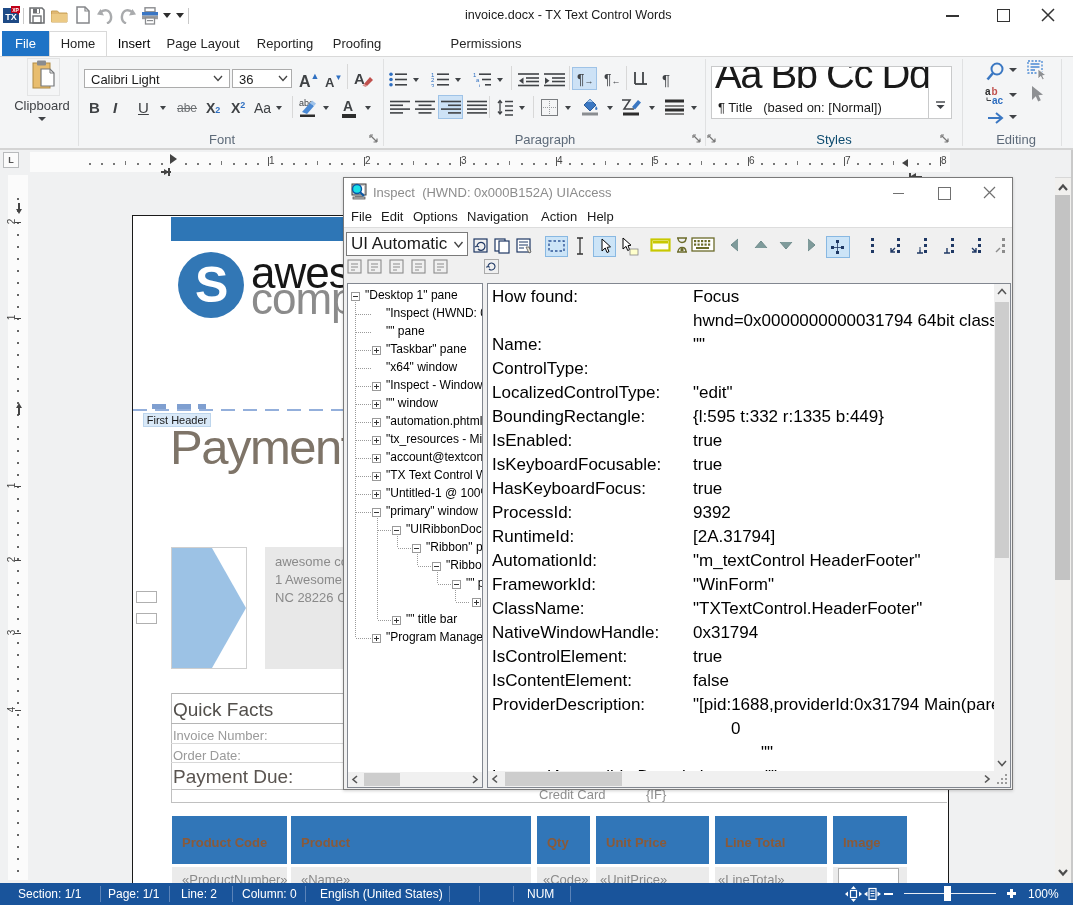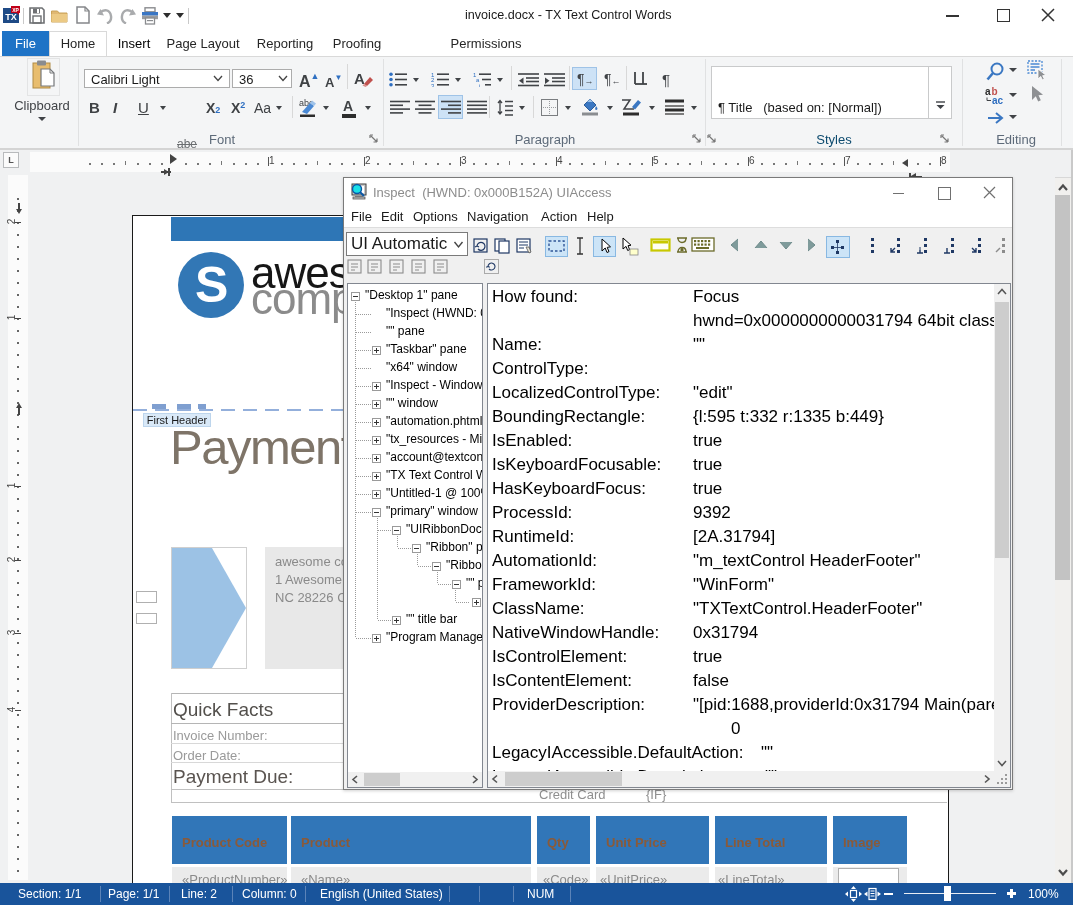--- a/index.html
+++ b/index.html
@@ -130,21 +130,21 @@
     <svg width="12" height="11">
       <path d="M2 8 L8 1 L11 4 L5 10 Z" fill="#c0504d"></path>
       <path d="M2 8 L5 10 L3.5 11 L0.5 9.5 Z" fill="#d88c8a"></path>
     </svg>
   </div>
 
 <div class="ab" style="left:89px;top:99px;font-size:15px;font-weight:bold;color:#3f4245;">B</div>
 <div class="ab" style="left:113px;top:99px;font-size:15px;font-style:italic;font-weight:bold;color:#3f4245;">I</div>
 <div class="ab" style="left:138px;top:99px;font-size:15px;color:#3f4245;text-decoration:underline;">U</div>
 <div class="ab" style="left:160px;top:106px;width:0;height:0;border-left:3.5px solid transparent;border-right:3.5px solid transparent;border-top:4px solid #404347;"></div>
-<div class="ab" style="left:177px;top:101px;font-size:12px;color:#6a6d70;text-decoration:line-through;margin-top:36px;">abe</div>
+<div class="ab" style="left:177px;top:101px;font-size:12px;color:#6a6d70;text-decoration:line-through;">abe</div>
 <div class="ab" style="left:206px;top:100px;font-size:14px;color:#3f4245;font-weight:bold;">X<span style="font-size:9px;color:#2f6fc1;">2</span></div>
 <div class="ab" style="left:231px;top:100px;font-size:14px;color:#3f4245;font-weight:bold;">X<span style="font-size:9px;color:#2f6fc1;vertical-align:5px;">2</span></div>
 <div class="ab" style="left:254px;top:100px;font-size:14px;color:#3f4245;">Aa</div>
 <div class="ab" style="left:276px;top:106px;width:0;height:0;border-left:3.5px solid transparent;border-right:3.5px solid transparent;border-top:4px solid #404347;"></div>
 <div class="ab" style="left:292px;top:96px;width:1px;height:22px;background:#d8d8d8;"></div>
 
 <div class="ab" style="left:299px;top:97px;">
   <svg width="20" height="20" viewBox="0 0 20 20">
     <text x="0" y="9" font-size="9" fill="#3f4245" font-family="Liberation Sans">abc</text>
     <path d="M3 15 L11 6 L15 9 L8 17 Z" fill="#4a89d4"></path>
@@ -338,20 +338,21 @@
 </div>
 <div class="ab" style="left:691px;top:106px;width:0;height:0;border-left:3.5px solid transparent;border-right:3.5px solid transparent;border-top:4px solid #404347;"></div>
 <div class="ab" style="left:483px;top:132px;width:124px;text-align:center;font-size:13px;color:#5d6a79;">Paragraph</div>
 <div class="ab" style="left:692px;top:134px;">
     <svg width="10" height="10">
       <path d="M1 1 H4 M1 1 V4 M2 2 L8 8 M8 8 H4.5 M8 8 V4.5" stroke="#777" stroke-width="1.2" fill="none"></path>
     </svg>
   </div>
 
 <div class="ab" style="left:711px;top:66px;width:241px;height:53px;background:#fff;border:1px solid #c9cacb;box-sizing:border-box;overflow:hidden;">
+  <div style="position:absolute;left:3px;top:-15px;font-size:40px;letter-spacing:-1.5px;color:#1a1a1a;white-space:nowrap;">Aa Bb Cc Dd</div>
   <div style="position:absolute;left:6px;top:33px;font-size:13px;color:#1a1a1a;">¶ Title&nbsp;&nbsp;&nbsp;(based on: [Normal])</div>
   <div style="position:absolute;right:0;top:0;width:22px;height:51px;border-left:1px solid #c9cacb;background:#fff;"></div>
   <div style="position:absolute;right:5px;bottom:8px;">
       <svg width="11" height="9">
         <path d="M1 1 H10" stroke="#404347" stroke-width="1.4"></path>
         <path d="M1.5 4 L5.5 8 L9.5 4 Z" fill="#404347"></path>
       </svg>
     </div>
 </div>
 <div class="ab" style="left:772px;top:132px;width:124px;text-align:center;font-size:13px;color:#0c4a6e;">Styles</div>
@@ -1064,21 +1065,20 @@
       <div style="position: absolute; left: 205px; top: 315px; font-size: 17px; color: rgb(0, 0, 0); white-space: nowrap;">"TXTextControl.HeaderFooter"</div>
       <div style="position: absolute; left: 4px; top: 339px; font-size: 17px; color: rgb(0, 0, 0); white-space: nowrap;">NativeWindowHandle:</div>
       <div style="position: absolute; left: 205px; top: 339px; font-size: 17px; color: rgb(0, 0, 0); white-space: nowrap;">0x31794</div>
       <div style="position: absolute; left: 4px; top: 363px; font-size: 17px; color: rgb(0, 0, 0); white-space: nowrap;">IsControlElement:</div>
       <div style="position: absolute; left: 205px; top: 363px; font-size: 17px; color: rgb(0, 0, 0); white-space: nowrap;">true</div>
       <div style="position: absolute; left: 4px; top: 387px; font-size: 17px; color: rgb(0, 0, 0); white-space: nowrap;">IsContentElement:</div>
       <div style="position: absolute; left: 205px; top: 387px; font-size: 17px; color: rgb(0, 0, 0); white-space: nowrap;">false</div>
       <div style="position: absolute; left: 4px; top: 411px; font-size: 17px; color: rgb(0, 0, 0); white-space: nowrap;">ProviderDescription:</div>
       <div style="position: absolute; left: 205px; top: 411px; font-size: 17px; color: rgb(0, 0, 0); white-space: nowrap;">"[pid:1688,providerId:0x31794 Main(parent link)</div>
       <div style="position: absolute; left: 243px; top: 435px; font-size: 17px; color: rgb(0, 0, 0); white-space: nowrap;">0</div>
-      <div style="position: absolute; left: 4px; top: 459px; font-size: 17px; color: rgb(0, 0, 0); white-space: nowrap;">LegacyIAccessible.DefaultAction:</div>
       <div style="position: absolute; left: 273px; top: 459px; font-size: 17px; color: rgb(0, 0, 0); white-space: nowrap;">""</div>
       <div style="position: absolute; left: 4px; top: 483px; font-size: 17px; color: rgb(0, 0, 0); white-space: nowrap;">LegacyIAccessible.Description:</div>
       <div style="position: absolute; left: 277px; top: 483px; font-size: 17px; color: rgb(0, 0, 0); white-space: nowrap;">""</div>
       <div style="position: absolute; right: 0px; top: 0px; width: 16px; height: 487px; background: rgb(240, 240, 240);">
         <svg width="16" height="16" style="position:absolute;top:0">
           <path d="M4 10 L8 5.5 L12 10" stroke="#555" stroke-width="1.5" fill="none"></path>
         </svg>
         <div style="position:absolute;left:1px;top:18px;width:14px;height:256px;background:#cdcdcd;"></div>
         <svg width="16" height="16" style="position:absolute;bottom:0">
           <path d="M4 6 L8 10.5 L12 6" stroke="#555" stroke-width="1.5" fill="none"></path>

